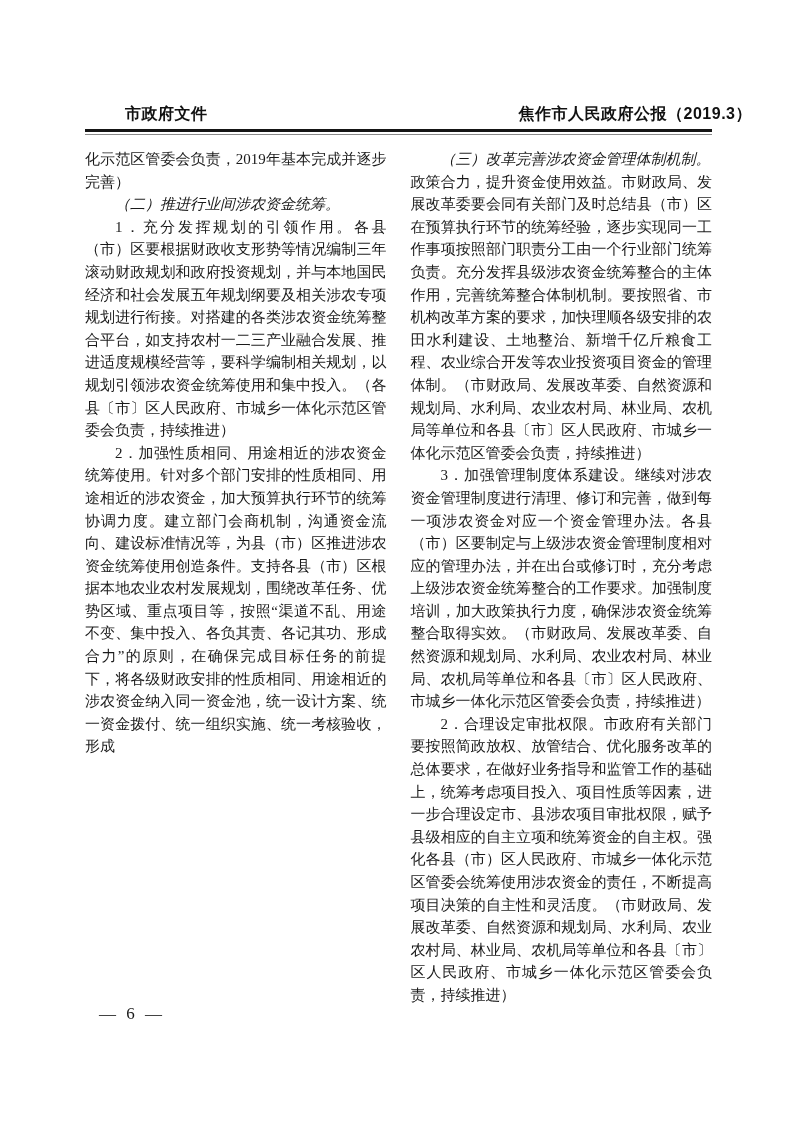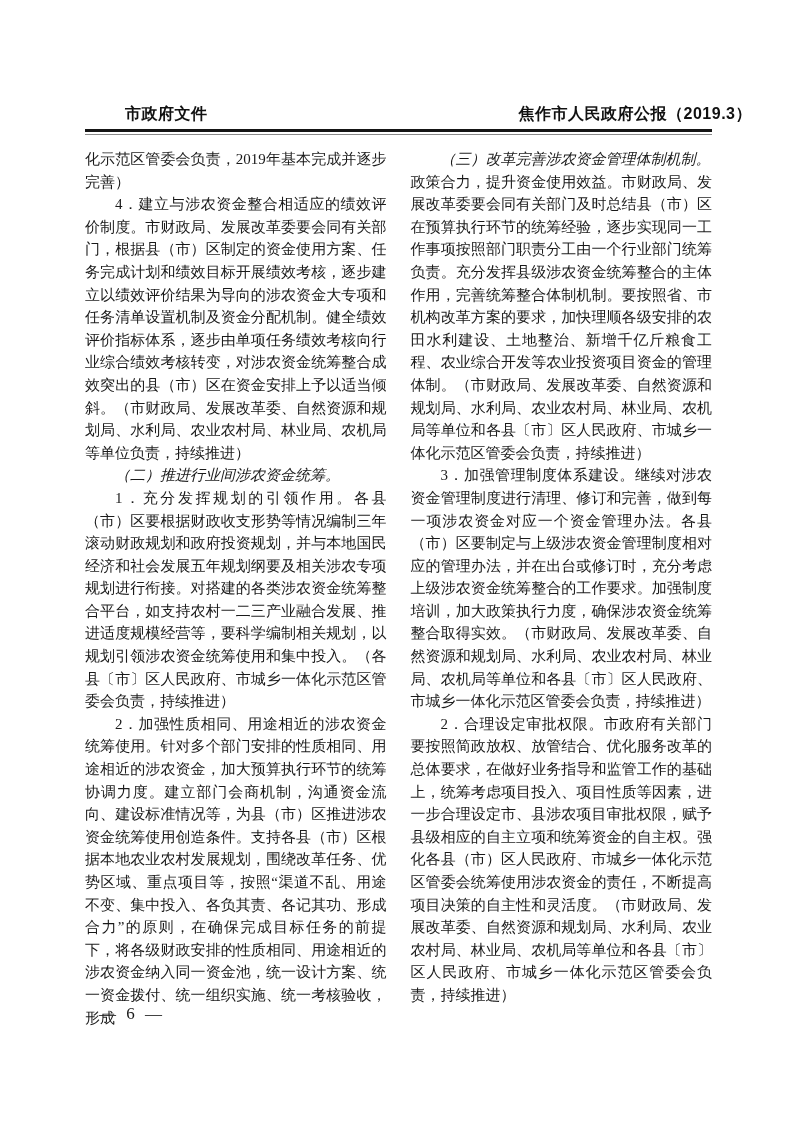--- a/index.html
+++ b/index.html
@@ -85,21 +85,20 @@
     <span>市政府文件</span>
     <span>焦作市人民政府公报（2019.3）</span>
   </div>
 
   <div class="rule-thick"></div>
   <div class="rule-thin"></div>
 
   <div class="columns">
     <div class="column">
         <div class="para">化示范区管委会负责，2019年基本完成并逐步完善）</div>
-        <div class="para indent">4．建立与涉农资金整合相适应的绩效评价制度。市财政局、发展改革委要会同有关部门，根据县（市）区制定的资金使用方案、任务完成计划和绩效目标开展绩效考核，逐步建立以绩效评价结果为导向的涉农资金大专项和任务清单设置机制及资金分配机制。健全绩效评价指标体系，逐步由单项任务绩效考核向行业综合绩效考核转变，对涉农资金统筹整合成效突出的县（市）区在资金安排上予以适当倾斜。（市财政局、发展改革委、自然资源和规划局、水利局、农业农村局、林业局、农机局等单位负责，持续推进）</div>
         <div class="para indent kaiti">（二）推进行业间涉农资金统筹。</div>
         <div class="para indent">1．充分发挥规划的引领作用。各县（市）区要根据财政收支形势等情况编制三年滚动财政规划和政府投资规划，并与本地国民经济和社会发展五年规划纲要及相关涉农专项规划进行衔接。对搭建的各类涉农资金统筹整合平台，如支持农村一二三产业融合发展、推进适度规模经营等，要科学编制相关规划，以规划引领涉农资金统筹使用和集中投入。（各县〔市〕区人民政府、市城乡一体化示范区管委会负责，持续推进）</div>
         <div class="para indent">2．加强性质相同、用途相近的涉农资金统筹使用。针对多个部门安排的性质相同、用途相近的涉农资金，加大预算执行环节的统筹协调力度。建立部门会商机制，沟通资金流向、建设标准情况等，为县（市）区推进涉农资金统筹使用创造条件。支持各县（市）区根据本地农业农村发展规划，围绕改革任务、优势区域、重点项目等，按照“渠道不乱、用途不变、集中投入、各负其责、各记其功、形成合力”的原则，在确保完成目标任务的前提下，将各级财政安排的性质相同、用途相近的涉农资金纳入同一资金池，统一设计方案、统一资金拨付、统一组织实施、统一考核验收，形成</div>
       </div>
     <div class="column">
         <div class="para indent kaiti">（三）改革完善涉农资金管理体制机制。</div>
         <div class="para">政策合力，提升资金使用效益。市财政局、发展改革委要会同有关部门及时总结县（市）区在预算执行环节的统筹经验，逐步实现同一工作事项按照部门职责分工由一个行业部门统筹负责。充分发挥县级涉农资金统筹整合的主体作用，完善统筹整合体制机制。要按照省、市机构改革方案的要求，加快理顺各级安排的农田水利建设、土地整治、新增千亿斤粮食工程、农业综合开发等农业投资项目资金的管理体制。（市财政局、发展改革委、自然资源和规划局、水利局、农业农村局、林业局、农机局等单位和各县〔市〕区人民政府、市城乡一体化示范区管委会负责，持续推进）</div>
         <div class="para indent">3．加强管理制度体系建设。继续对涉农资金管理制度进行清理、修订和完善，做到每一项涉农资金对应一个资金管理办法。各县（市）区要制定与上级涉农资金管理制度相对应的管理办法，并在出台或修订时，充分考虑上级涉农资金统筹整合的工作要求。加强制度培训，加大政策执行力度，确保涉农资金统筹整合取得实效。（市财政局、发展改革委、自然资源和规划局、水利局、农业农村局、林业局、农机局等单位和各县〔市〕区人民政府、市城乡一体化示范区管委会负责，持续推进）</div>
         <div class="para indent">2．合理设定审批权限。市政府有关部门要按照简政放权、放管结合、优化服务改革的总体要求，在做好业务指导和监管工作的基础上，统筹考虑项目投入、项目性质等因素，进一步合理设定市、县涉农项目审批权限，赋予县级相应的自主立项和统筹资金的自主权。强化各县（市）区人民政府、市城乡一体化示范区管委会统筹使用涉农资金的责任，不断提高项目决策的自主性和灵活度。（市财政局、发展改革委、自然资源和规划局、水利局、农业农村局、林业局、农机局等单位和各县〔市〕区人民政府、市城乡一体化示范区管委会负责，持续推进）</div>
       </div>

